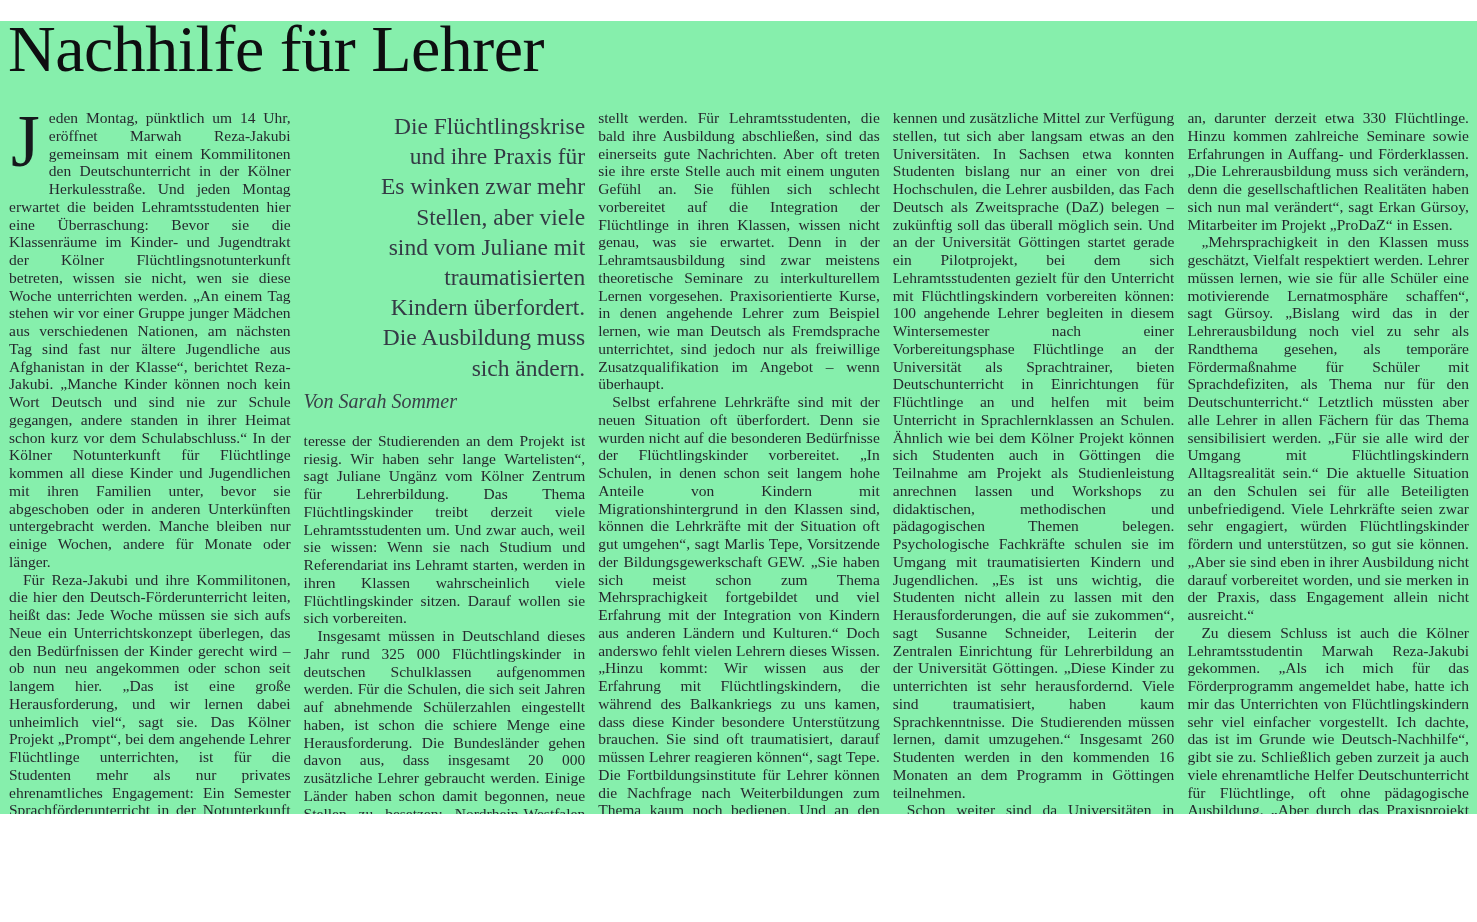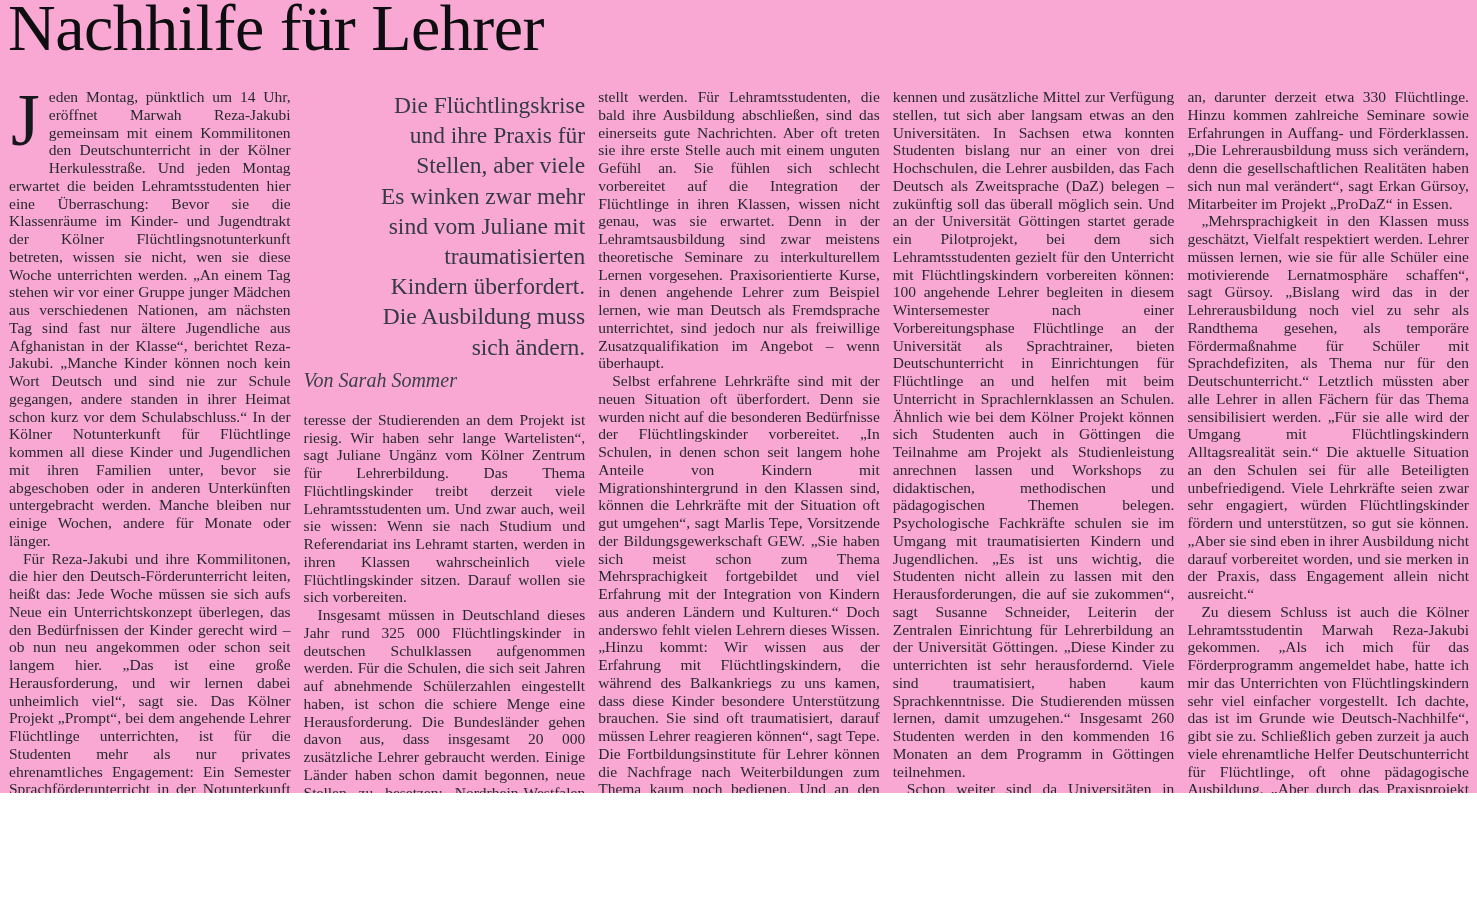--- a/index.html
+++ b/index.html
@@ -1,22 +1,23 @@
 <!DOCTYPE html>
 <html lang="de"><head>
 <meta charset="utf-8">
 <style>
   html, body { margin: 0; padding: 0; background: #ffffff; }
   .page {
     position: relative;
     width: 1477px;
     height: 793px;
-    background: #f9a8d4;
+    background: #86efac;
     overflow: hidden;
     font-family: "Liberation Serif", "DejaVu Serif", serif;
+    margin-top: 21px;
   }
   .headline {
     position: absolute;
     left: 8px;
     top: -10px;
     margin: 0;
     font-size: 66px;
     font-weight: 400;
     letter-spacing: -0.5px;
     color: #0e0e10;
@@ -79,22 +80,22 @@
 
     <div class="col">
       <p class="para"><span class="dropcap">J</span><span>eden Montag, pünktlich um 14 Uhr, eröffnet Marwah Reza-Jakubi gemeinsam mit einem Kommilitonen den Deutschunterricht in der Kölner Herkulesstraße. Und jeden Montag erwartet die beiden Lehramtsstudenten hier eine Überraschung: Bevor sie die Klassenräume im Kinder- und Jugendtrakt der Kölner Flüchtlingsnotunterkunft betreten, wissen sie nicht, wen sie diese Woche unterrichten werden. „An einem Tag stehen wir vor einer Gruppe junger Mädchen aus verschiedenen Nationen, am nächsten Tag sind fast nur ältere Jugendliche aus Afghanistan in der Klasse“, berichtet Reza-Jakubi. „Manche Kinder können noch kein Wort Deutsch und sind nie zur Schule gegangen, andere standen in ihrer Heimat schon kurz vor dem Schulabschluss.“ In der Kölner Notunterkunft für Flüchtlinge kommen all diese Kinder und Jugendlichen mit ihren Familien unter, bevor sie abgeschoben oder in anderen Unterkünften untergebracht werden. Manche bleiben nur einige Wochen, andere für Monate oder länger.</span></p>
       <p class="para indent">Für Reza-Jakubi und ihre Kommilitonen, die hier den Deutsch-Förderunterricht leiten, heißt das: Jede Woche müssen sie sich aufs Neue ein Unterrichtskonzept überlegen, das den Bedürfnissen der Kinder gerecht wird – ob nun neu angekommen oder schon seit langem hier. „Das ist eine große Herausforderung, und wir lernen dabei unheimlich viel“, sagt sie. Das Kölner Projekt „Prompt“, bei dem angehende Lehrer Flüchtlinge unterrichten, ist für die Studenten mehr als nur privates ehrenamtliches Engagement: Ein Semester Sprachförderunterricht in der Notunterkunft wird als Berufsfeldpraktikum angerechnet, ein Pflichtbestandteil des Bachelor-Studiums. Die Universität bietet begleitende Seminare und Workshops an, die Studenten bekommen psychologische, fachliche und methodische Unterstützung. „Das In-</p>
     </div>
 
     <div class="col">
       <div class="lede">
         <div class="lede-line">Die Flüchtlingskrise</div>
         <div class="lede-line">und ihre Praxis für</div>
+        <div class="lede-line">Es winken zwar mehr</div>
         <div class="lede-line">Stellen, aber viele</div>
-        <div class="lede-line">Es winken zwar mehr</div>
         <div class="lede-line">sind vom Juliane mit</div>
         <div class="lede-line">traumatisierten</div>
         <div class="lede-line">Kindern überfordert.</div>
         <div class="lede-line">Die Ausbildung muss</div>
         <div class="lede-line">sich ändern.</div>
       </div>
       <div class="byline">Von Sarah Sommer</div>
       <p class="para">teresse der Studierenden an dem Projekt ist riesig. Wir haben sehr lange Wartelisten“, sagt Juliane Ungänz vom Kölner Zentrum für Lehrerbildung. Das Thema Flüchtlingskinder treibt derzeit viele Lehramtsstudenten um. Und zwar auch, weil sie wissen: Wenn sie nach Studium und Referendariat ins Lehramt starten, werden in ihren Klassen wahrscheinlich viele Flüchtlingskinder sitzen. Darauf wollen sie sich vorbereiten.</p>
       <p class="para indent">Insgesamt müssen in Deutschland dieses Jahr rund 325&nbsp;000 Flüchtlingskinder in deutschen Schulklassen aufgenommen werden. Für die Schulen, die sich seit Jahren auf abnehmende Schülerzahlen eingestellt haben, ist schon die schiere Menge eine Herausforderung. Die Bundesländer gehen davon aus, dass insgesamt 20&nbsp;000 zusätzliche Lehrer gebraucht werden. Einige Länder haben schon damit begonnen, neue Stellen zu besetzen: Nordrhein-Westfalen zum Beispiel hat im laufenden Schuljahr 674 zusätzliche Lehrerstellen und 300 Integrationsstellen geschaffen, insgesamt sollen mehr als 2600 zusätzliche Lehrer einge-</p>
     </div>

